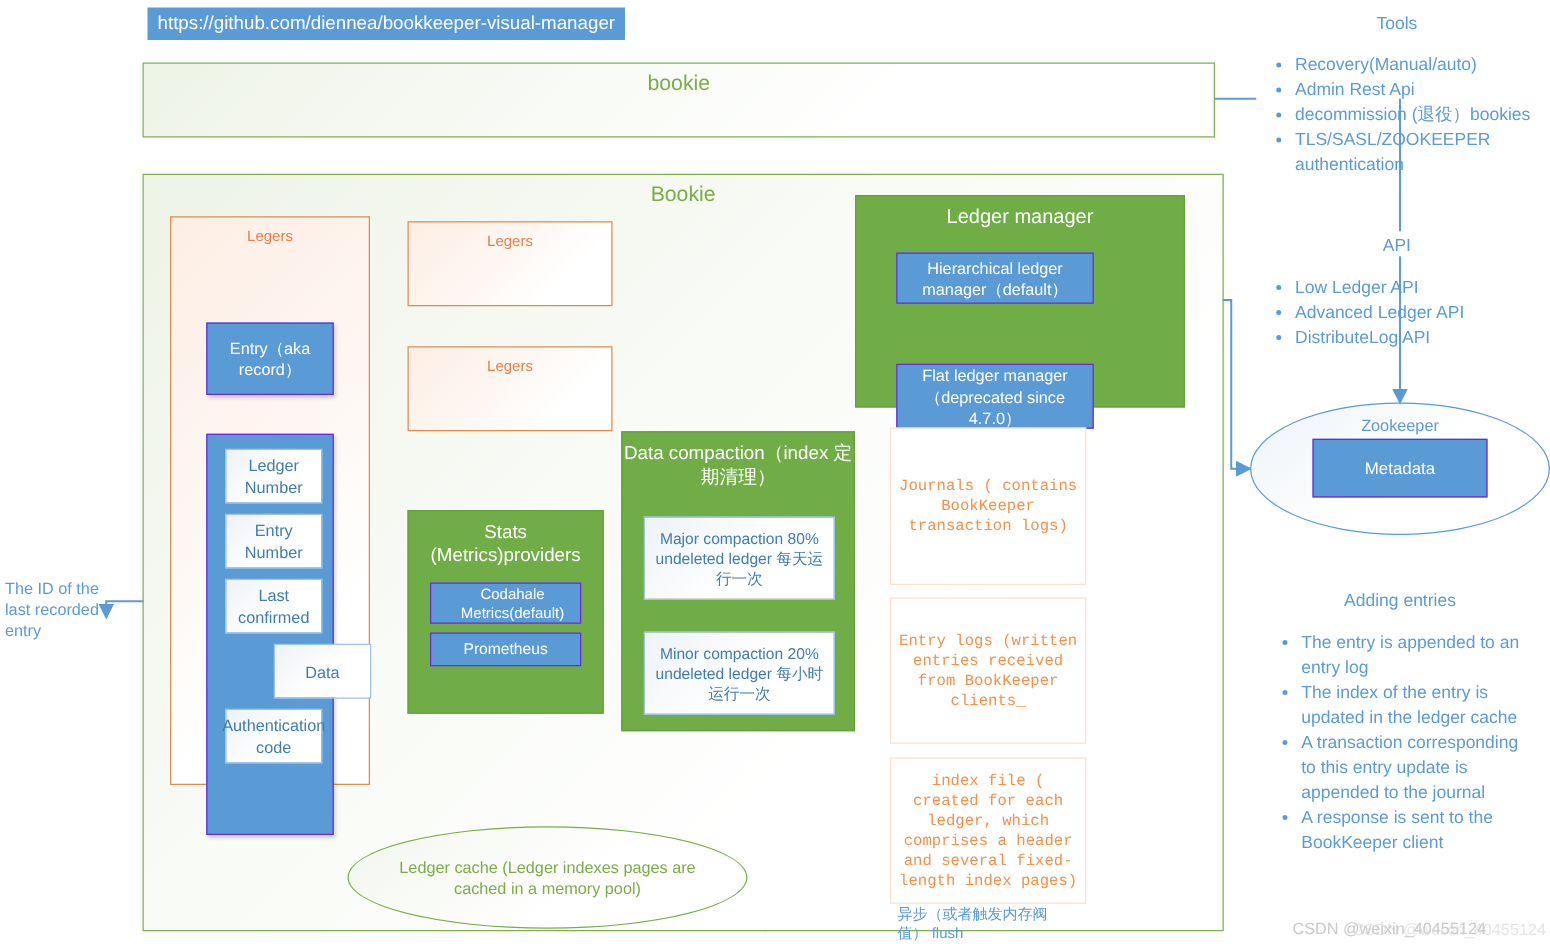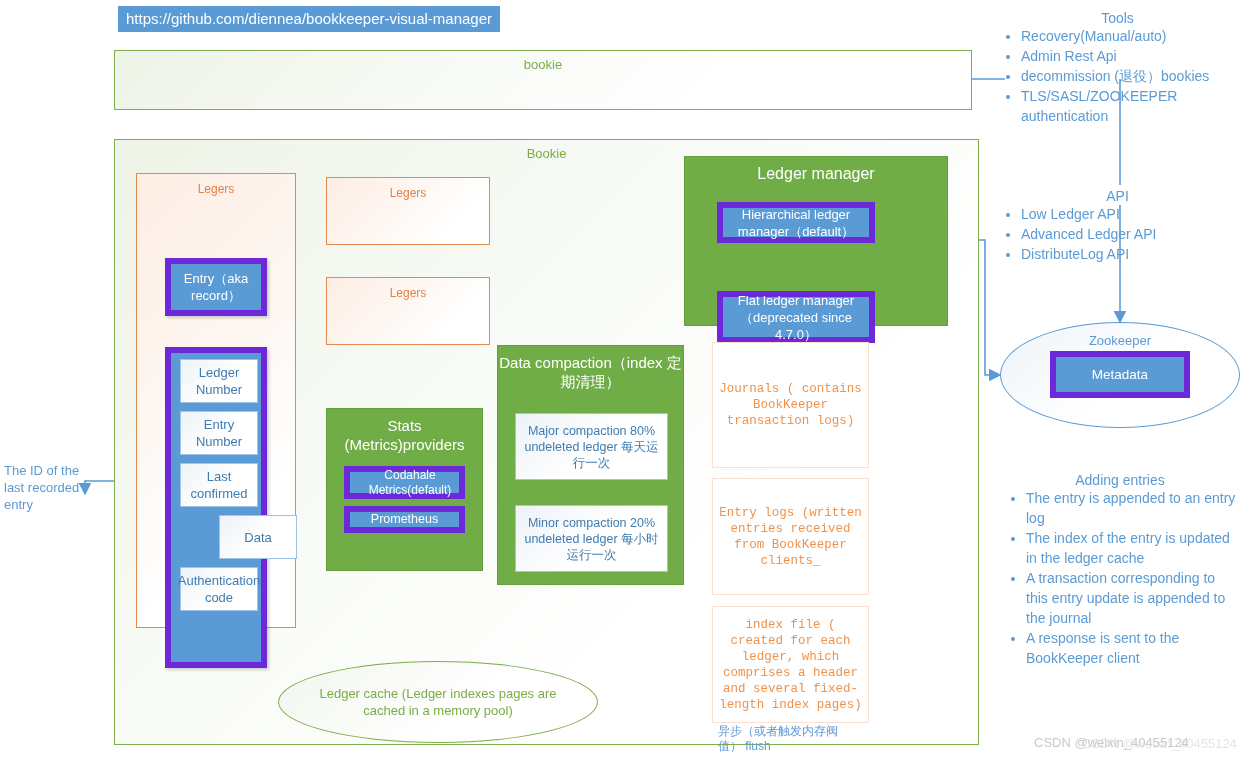--- a/index.html
+++ b/index.html
@@ -29,21 +29,21 @@
     white-space: nowrap;
   }
 
   
   .green-box {
     border: 1px solid #7eb04e;
     background: linear-gradient(135deg,#eef3e7 0%,#f7faf4 35%,#ffffff 70%);
   }
   .green-title {
     color: #7aac47;
-    font-size: 13px;
+    font-size: 17px;
     text-align: center;
     padding-top: 6px;
   }
 
   
   .orange-box {
     border: 1px solid #e08b4e;
     background: linear-gradient(135deg,#fdeee4 0%,#fdf6f1 40%,#ffffff 75%);
   }
   .orange-title {
@@ -64,21 +64,21 @@
     align-items: center;
     justify-content: center;
     text-align: center;
     padding: 4px 6px;
     font-family: Liberation Mono, monospace;
   }
 
   
   .blue-box {
     background: #5b9bd5;
-    border: 6px solid #6d28d9;
+    border: 1px solid #6d28d9;
     color: #ffffff;
     display: flex;
     align-items: center;
     justify-content: center;
     text-align: center;
     font-size: 13px;
     line-height: 17px;
     padding: 3px 5px;
   }
   .blue-box.shadowed { box-shadow: 2px 2px 3px rgba(0,0,0,0.18); margin-top: 44px; }
@@ -110,21 +110,21 @@
     padding-top: 7px;
   }
 
   
   .list-head {
     color: #5b9bd5;
     font-size: 14px;
     text-align: center;
   }
   ul.blue-list {
-    margin: 0;
+    margin: 15px;
     padding-left: 26px;
     color: #5b9bd5;
     font-size: 14px;
     line-height: 20px;
   }
   ul.blue-list li { margin: 0; padding: 0; }
 
   
   .note-blue {
     color: #5b9bd5;

